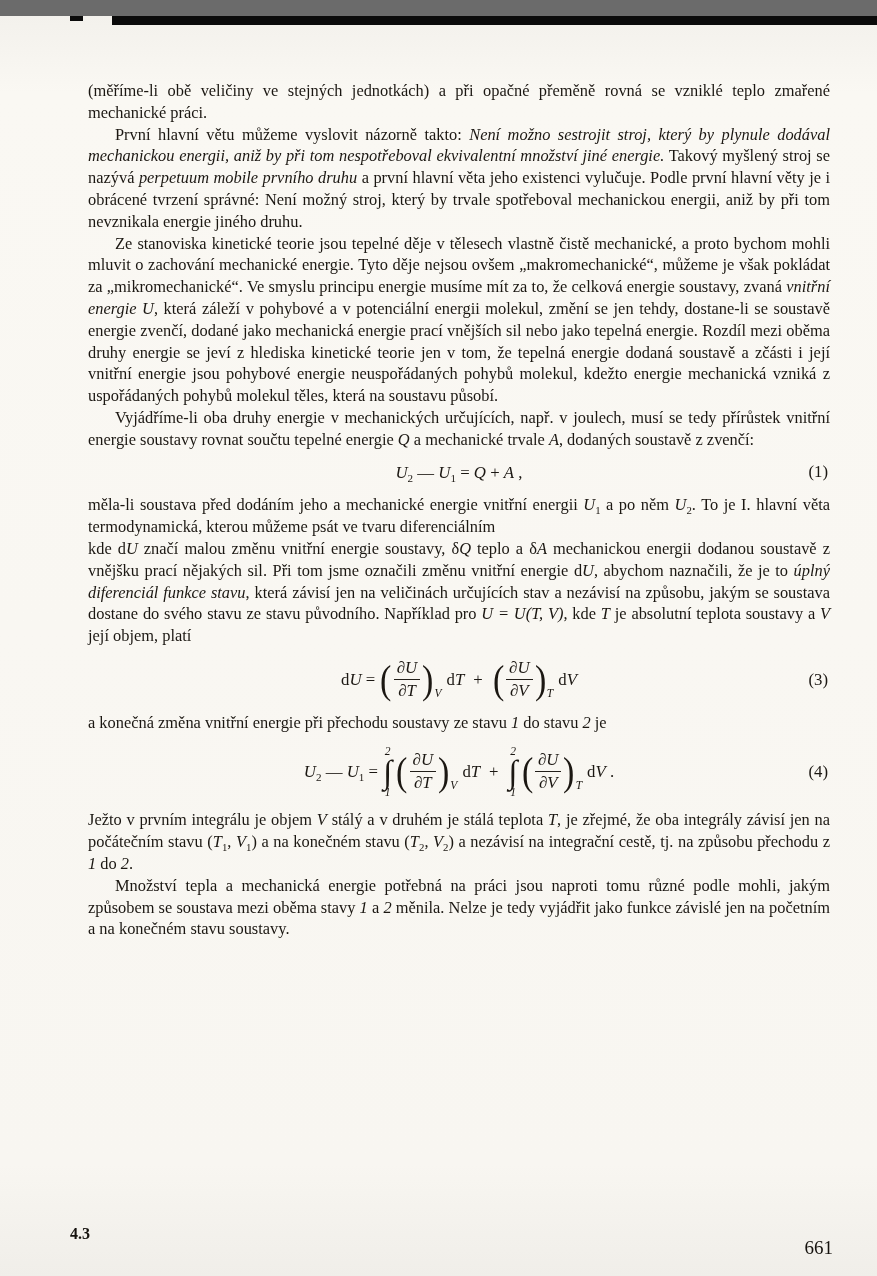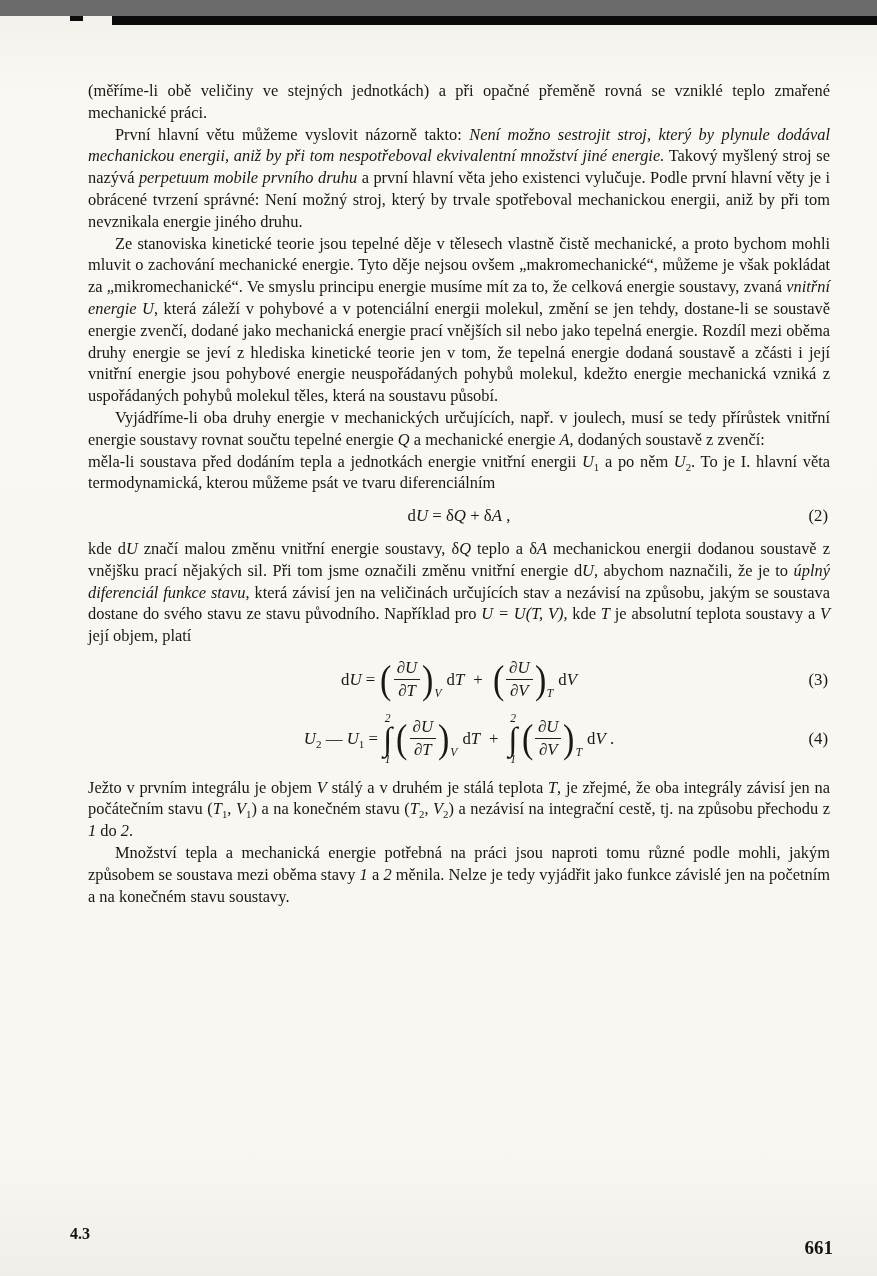--- a/index.html
+++ b/index.html
@@ -91,47 +91,47 @@
     top: 1209px;
     font-family: Liberation Serif, serif;
     font-weight: 700;
     font-size: 16px;
     color: #15120e;
   }
   .footer-page {
     position: absolute;
     right: 44px;
     top: 1221px;
-    font-weight: 700;
+    font-weight: 400;
     font-size: 19px;
     color: #15120e;
   }
 </style>
 </head>
 <body>
 
 <div class="page">
 
   <div class="scanbar top"></div>
   <div class="scanbar top-notch"></div>
 
   <div class="textblock">
 
     <p class="para"><span>(měříme-li obě veličiny ve stejných jednotkách) a při opačné přeměně rovná se vzniklé teplo zmařené mechanické práci.</span></p>
     <p class="para indent"><span>První hlavní větu můžeme vyslovit názorně takto: </span><span class="i">Není možno sestrojit stroj, který by plynule dodával mechanickou energii, aniž by při tom nespotřeboval ekvivalentní množství jiné energie.</span><span> Takový myšlený stroj se nazývá </span><span class="i">perpetuum mobile prvního druhu</span><span> a první hlavní věta jeho existenci vylučuje. Podle první hlavní věty je i obrácené tvrzení správné: Není možný stroj, který by trvale spotřeboval mechanickou energii, aniž by při tom nevznikala energie jiného druhu.</span></p>
     <p class="para indent"><span>Ze stanoviska kinetické teorie jsou tepelné děje v tělesech vlastně čistě mechanické, a proto bychom mohli mluvit o zachování mechanické energie. Tyto děje nejsou ovšem „makromechanické“, můžeme je však pokládat za „mikromechanické“. Ve smyslu principu energie musíme mít za to, že celková energie soustavy, zvaná </span><span class="i">vnitřní energie U</span><span>, která záleží v pohybové a v potenciální energii molekul, změní se jen tehdy, dostane-li se soustavě energie zvenčí, dodané jako mechanická energie prací vnějších sil nebo jako tepelná energie. Rozdíl mezi oběma druhy energie se jeví z hlediska kinetické teorie jen v tom, že tepelná energie dodaná soustavě a zčásti i její vnitřní energie jsou pohybové energie neuspořádaných pohybů molekul, kdežto energie mechanická vzniká z uspořádaných pohybů molekul těles, která na soustavu působí.</span></p>
-    <p class="para indent"><span>Vyjádříme-li oba druhy energie v mechanických určujících, např. v joulech, musí se tedy přírůstek vnitřní energie soustavy rovnat součtu tepelné energie </span><span class="i">Q</span><span> a mechanické energie </span><span class="i">A</span><span>, dodaných soustavě z zvenčí:</span></p>
-
-
-    <p class="para"><span>měla-li soustava před dodáním tepla a jednotkách energie vnitřní energii </span><span class="i">U</span><sub>1</sub><span> a po něm </span><span class="i">U</span><sub>2</sub><span>. To je I. hlavní věta termodynamická, kterou můžeme psát ve tvaru diferenciálním</span></p>
+    <p class="para indent"><span>Vyjádříme-li oba druhy energie v mechanických určujících, např. v joulech, musí se tedy přírůstek vnitřní energie soustavy rovnat součtu tepelné energie </span><span class="i">Q</span><span> a mechanické trvale </span><span class="i">A</span><span>, dodaných soustavě z zvenčí:</span></p>
 
     <div class="eqrow">
-      <span><span>d</span><span class="i">U</span><span> = δ</span><span class="i">Q</span><span> + δ</span><span class="i">A</span><span> ,</span></span>
-      <span class="eqlabel">(2)</span>
+      <span><span class="i">U</span><sub>2</sub><span> — </span><span class="i">U</span><sub>1</sub><span> = </span><span class="i">Q</span><span> + </span><span class="i">A</span><span> ,</span></span>
+      <span class="eqlabel">(1)</span>
     </div>
+
+    <p class="para"><span>měla-li soustava před dodáním jeho a mechanické energie vnitřní energii </span><span class="i">U</span><sub>1</sub><span> a po něm </span><span class="i">U</span><sub>2</sub><span>. To je I. hlavní věta termodynamická, kterou můžeme psát ve tvaru diferenciálním</span></p>
+
 
     <p class="para"><span>kde d</span><span class="i">U</span><span> značí malou změnu vnitřní energie soustavy, δ</span><span class="i">Q</span><span> teplo a δ</span><span class="i">A</span><span> mechanickou energii dodanou soustavě z vnějšku prací nějakých sil. Při tom jsme označili změnu vnitřní energie d</span><span class="i">U</span><span>, abychom naznačili, že je to </span><span class="i">úplný diferenciál funkce stavu</span><span>, která závisí jen na veličinách určujících stav a nezávisí na způsobu, jakým se soustava dostane do svého stavu ze stavu původního. Například pro </span><span class="i">U = U(T, V)</span><span>, kde </span><span class="i">T</span><span> je absolutní teplota soustavy a </span><span class="i">V</span><span> její objem, platí</span></p>
 
     <div class="eqrow flexrow">
       <span><span>d</span><span class="i">U</span><span> = </span></span>
       <span class="bigp">(</span>
       <span class="frac">
         <span class="num"><span>∂</span><span class="i">U</span></span>
         <span class="den"><span>∂</span><span class="i">T</span></span>
       </span>
@@ -143,20 +143,21 @@
       <span class="frac">
         <span class="num"><span>∂</span><span class="i">U</span></span>
         <span class="den"><span>∂</span><span class="i">V</span></span>
       </span>
       <span class="bigp">)</span>
       <span class="psub">T</span>
       <span><span>d</span><span class="i">V</span></span>
       <span class="eqlabel">(3)</span>
     </div>
 
+    <p class="para"><span>a konečná změna vnitřní energie při přechodu soustavy ze stavu </span><span class="i">1</span><span> do stavu </span><span class="i">2</span><span> je</span></p>
 
     <div class="eqrow flexrow">
       <span><span class="i">U</span><sub>2</sub><span> — </span><span class="i">U</span><sub>1</sub><span> = </span></span>
       <span class="integral">
         <span class="lim">2</span>
         <span class="sign">∫</span>
         <span class="lim">1</span>
       </span>
       <span class="bigp">(</span>
       <span class="frac">

